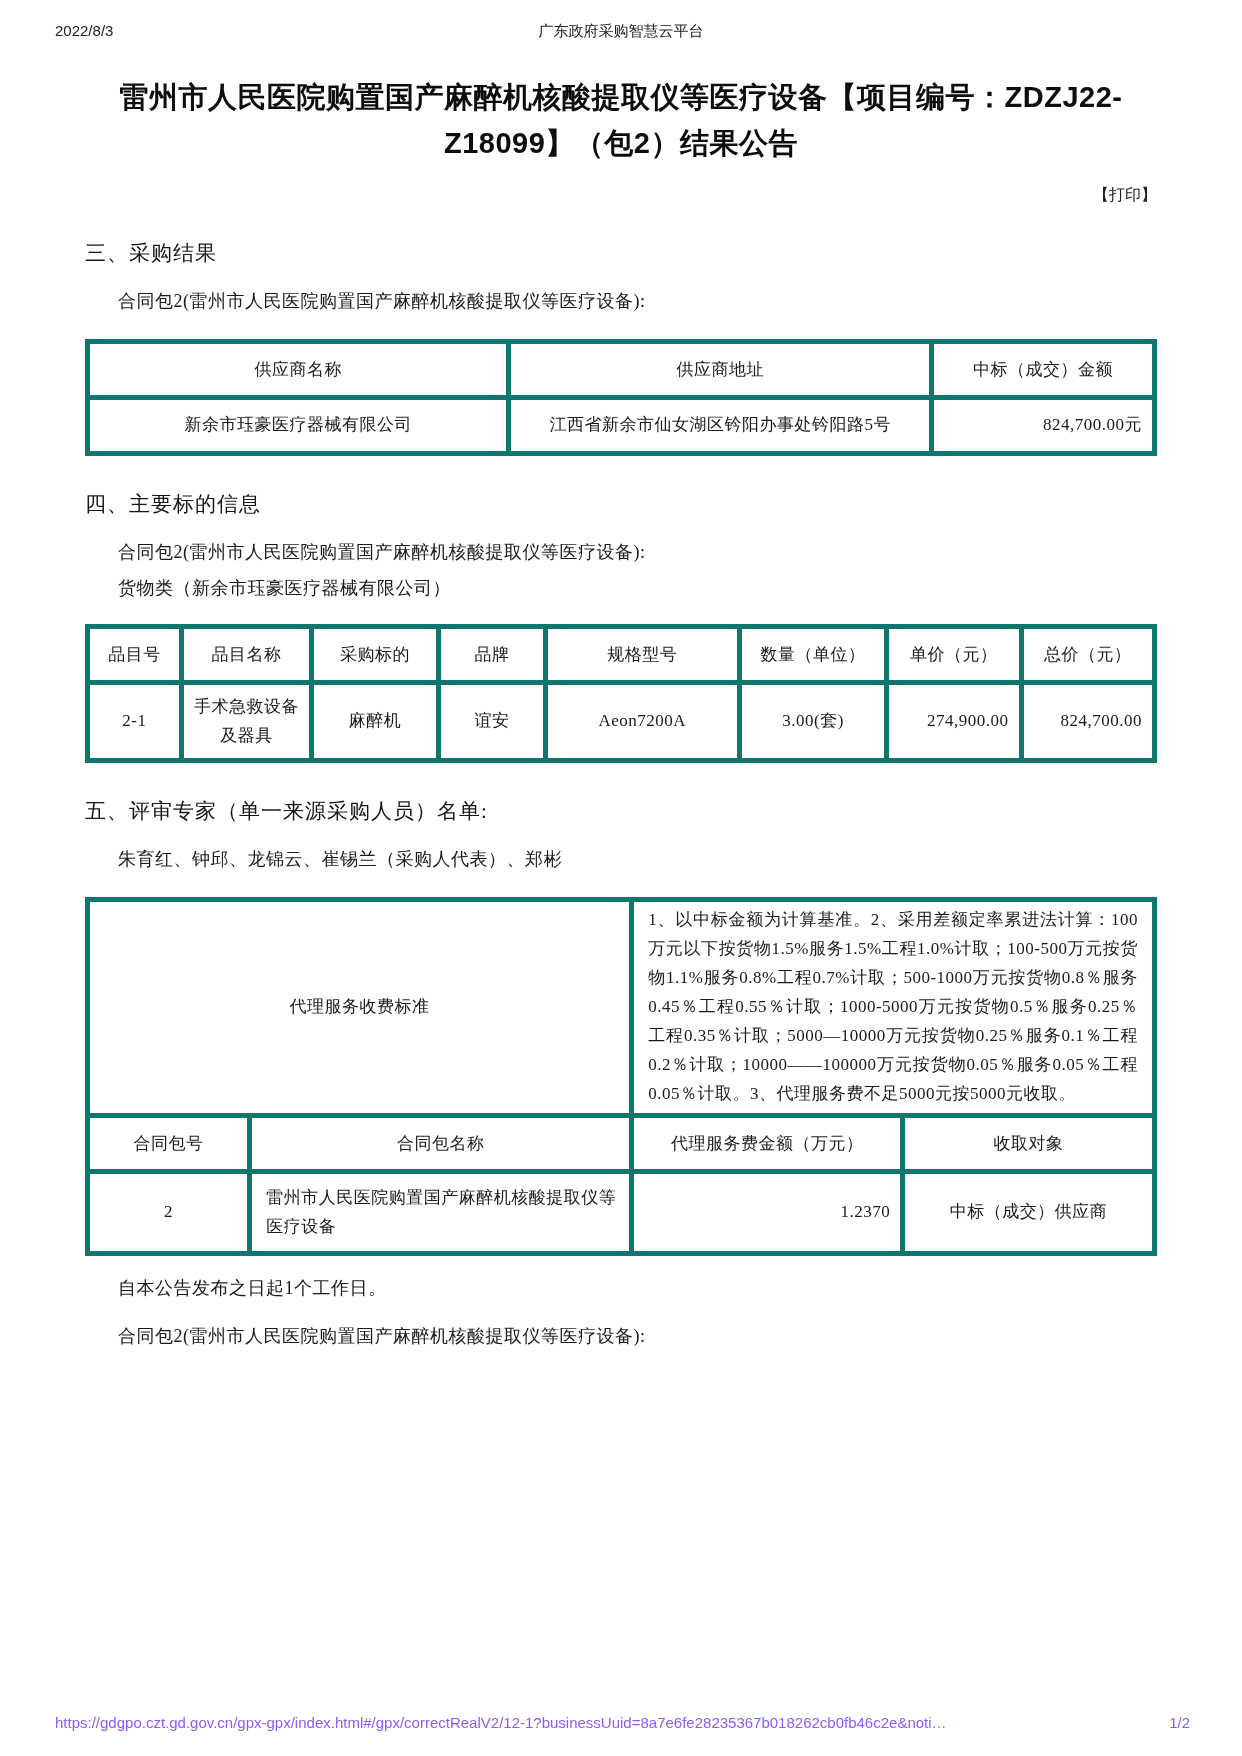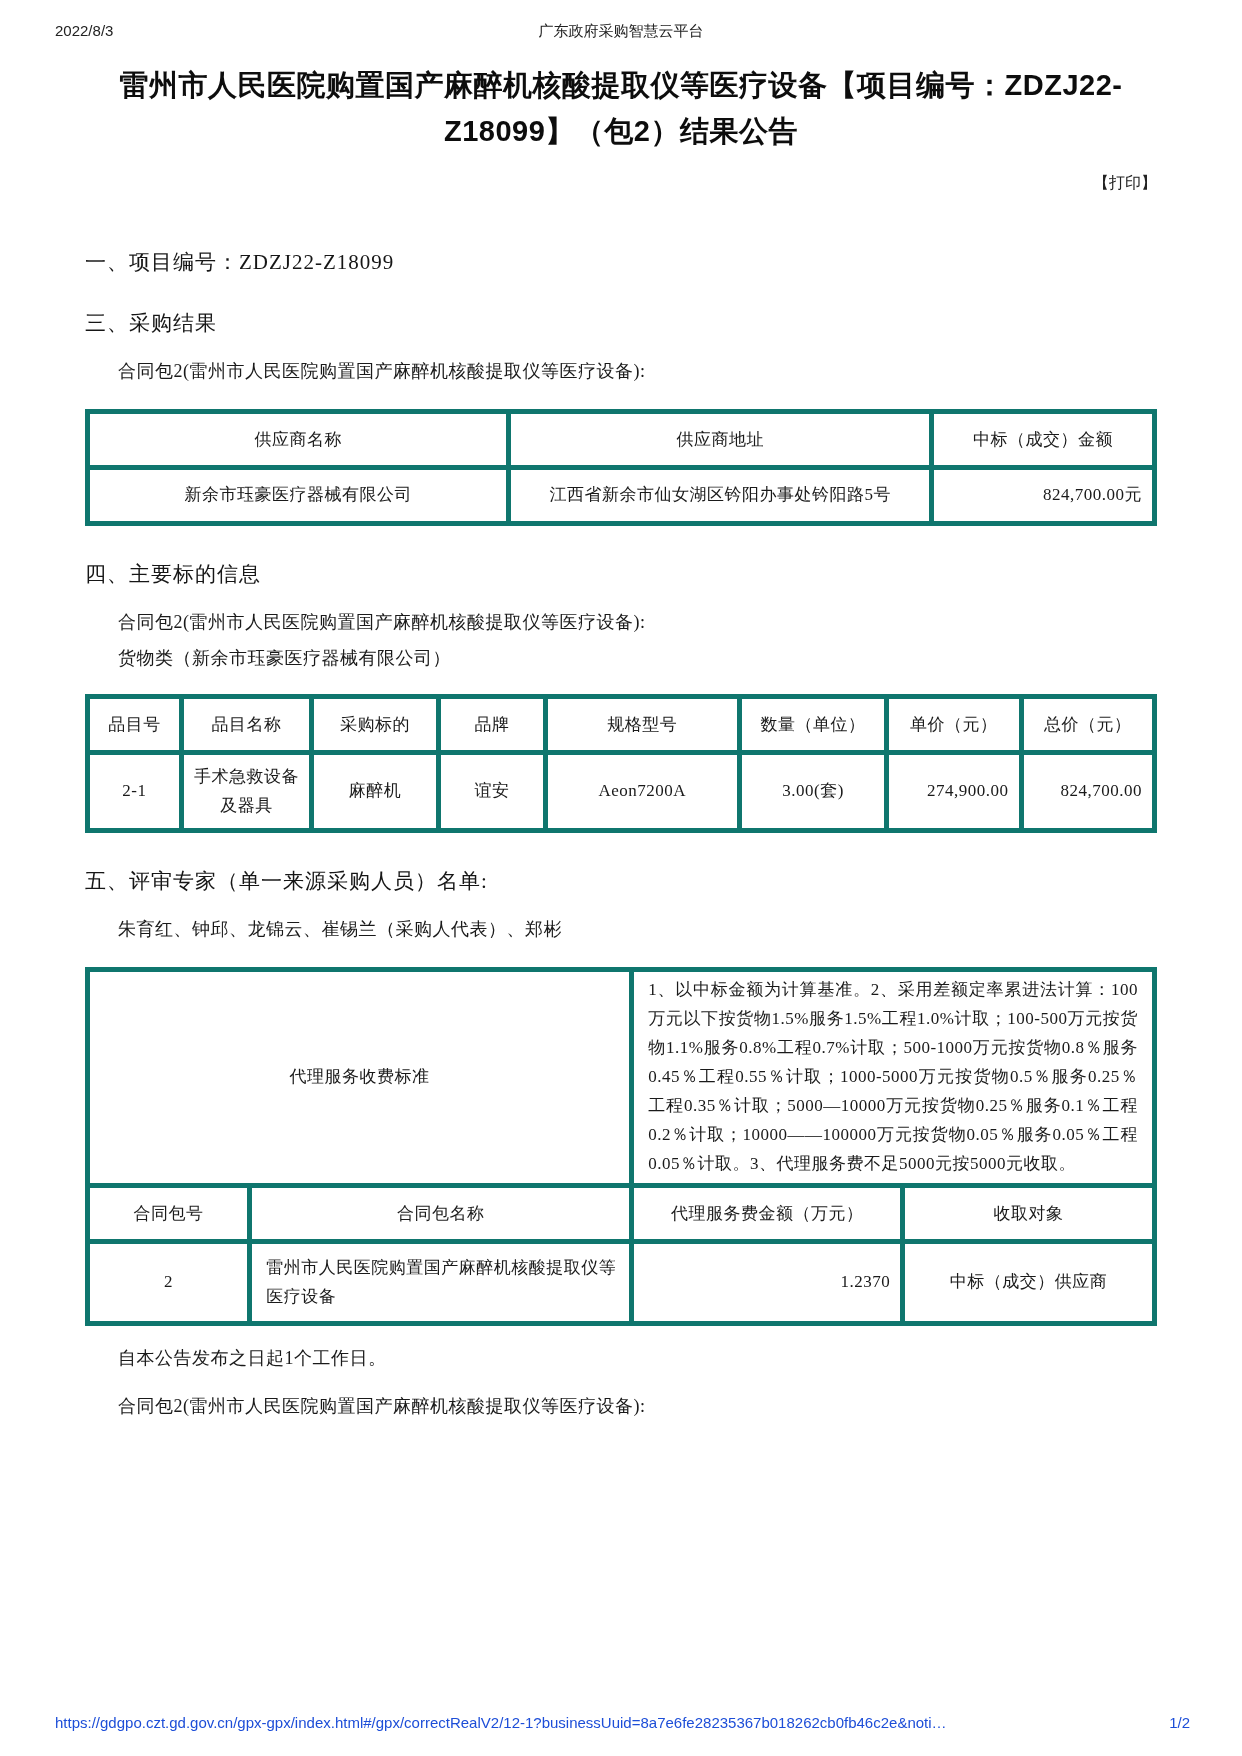--- a/index.html
+++ b/index.html
@@ -14,27 +14,27 @@
   .print-header {
     position: absolute; top: 22px; left: 0; right: 0; height: 20px;
     font-family: "Liberation Sans", "DejaVu Sans", sans-serif;
     font-size: 15px; color: #222;
   }
   .ph-date { position: absolute; left: 55px; top: 0; }
   .ph-site { display: block; text-align: center; }
   .print-footer {
     position: absolute; left: 0; right: 0; top: 1714px; height: 22px;
     font-family: "Liberation Sans", "DejaVu Sans", sans-serif;
-    font-size: 15px; color: #1d4ed8;
+    font-size: 15px; color: #8b5cf6;
   }
   .pf-url  { position: absolute; left: 55px;  top: 0; max-width: 960px; white-space: nowrap; overflow: hidden; }
   .pf-page { position: absolute; right: 52px; top: 0; }
 
   
-  .doc { width: 1072px; margin: 0 auto; padding-top: 62px; }
+  .doc { width: 1072px; margin: 12px auto; padding-top: 62px; }
   .page-title {
     width: 1030px; margin: 0 auto; text-align: center;
     font-family: "Liberation Sans", "DejaVu Sans", sans-serif;
     font-weight: 700; font-size: 29px; line-height: 1.6;
     color: #0d0d0d; letter-spacing: 0.5px;
   }
   .print-row { margin-top: 18px; text-align: right; font-size: 16px; color: #222; }
   .print-btn { cursor: pointer; }
 
   .sec { font-size: 21px; letter-spacing: 1px; color: #161616; }
@@ -78,21 +78,20 @@
 </div>
 
 <div class="doc">
 
   <h1 class="page-title">雷州市人民医院购置国产麻醉机核酸提取仪等医疗设备【项目编号：ZDZJ22-Z18099】（包2）结果公告</h1>
 
   <div class="print-row">
     <span class="print-btn">【打印】</span>
   </div>
 
-  <div class="sec s1">一、项目编号：ZDZJ22-Z18099</div>
 
 
   <div class="sec mt">三、采购结果</div>
   <p class="para" style="margin-top:22px">合同包2(雷州市人民医院购置国产麻醉机核酸提取仪等医疗设备):</p>
 
   <table class="tbl supplier">
     <colgroup>
         <col style="width:39.5%">
         <col style="width:39.6%">
         <col style="width:20.9%">

